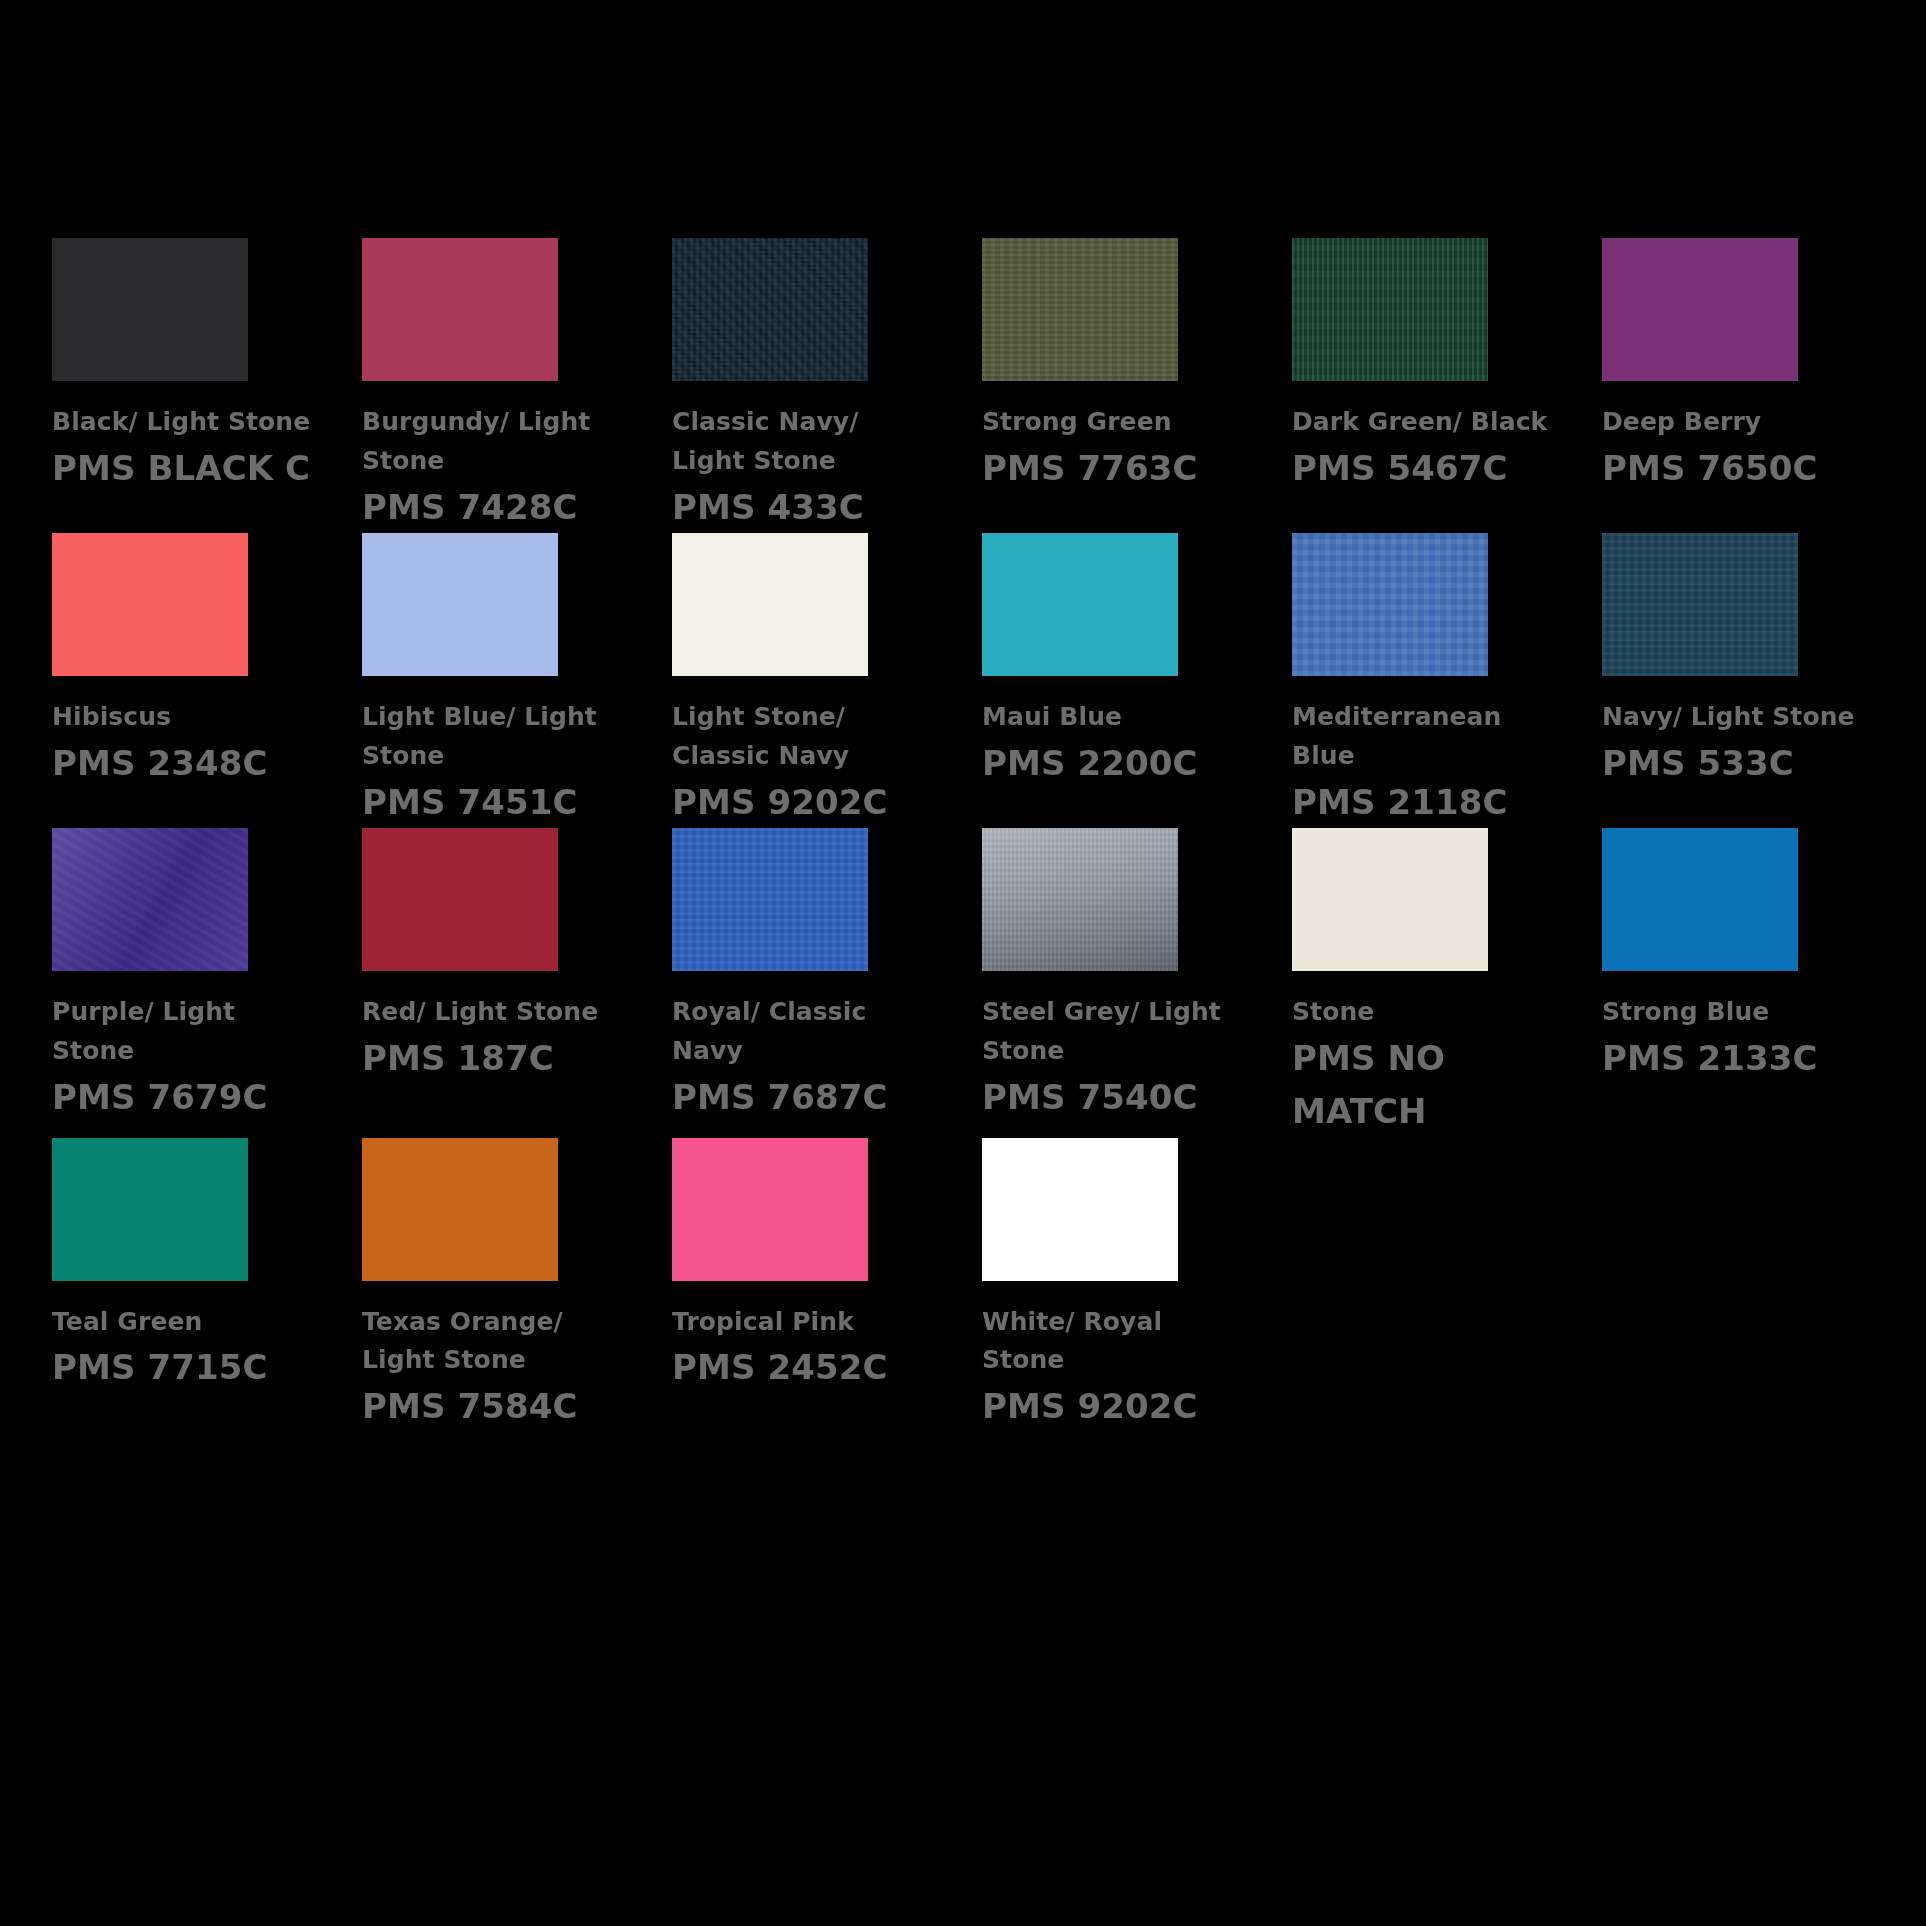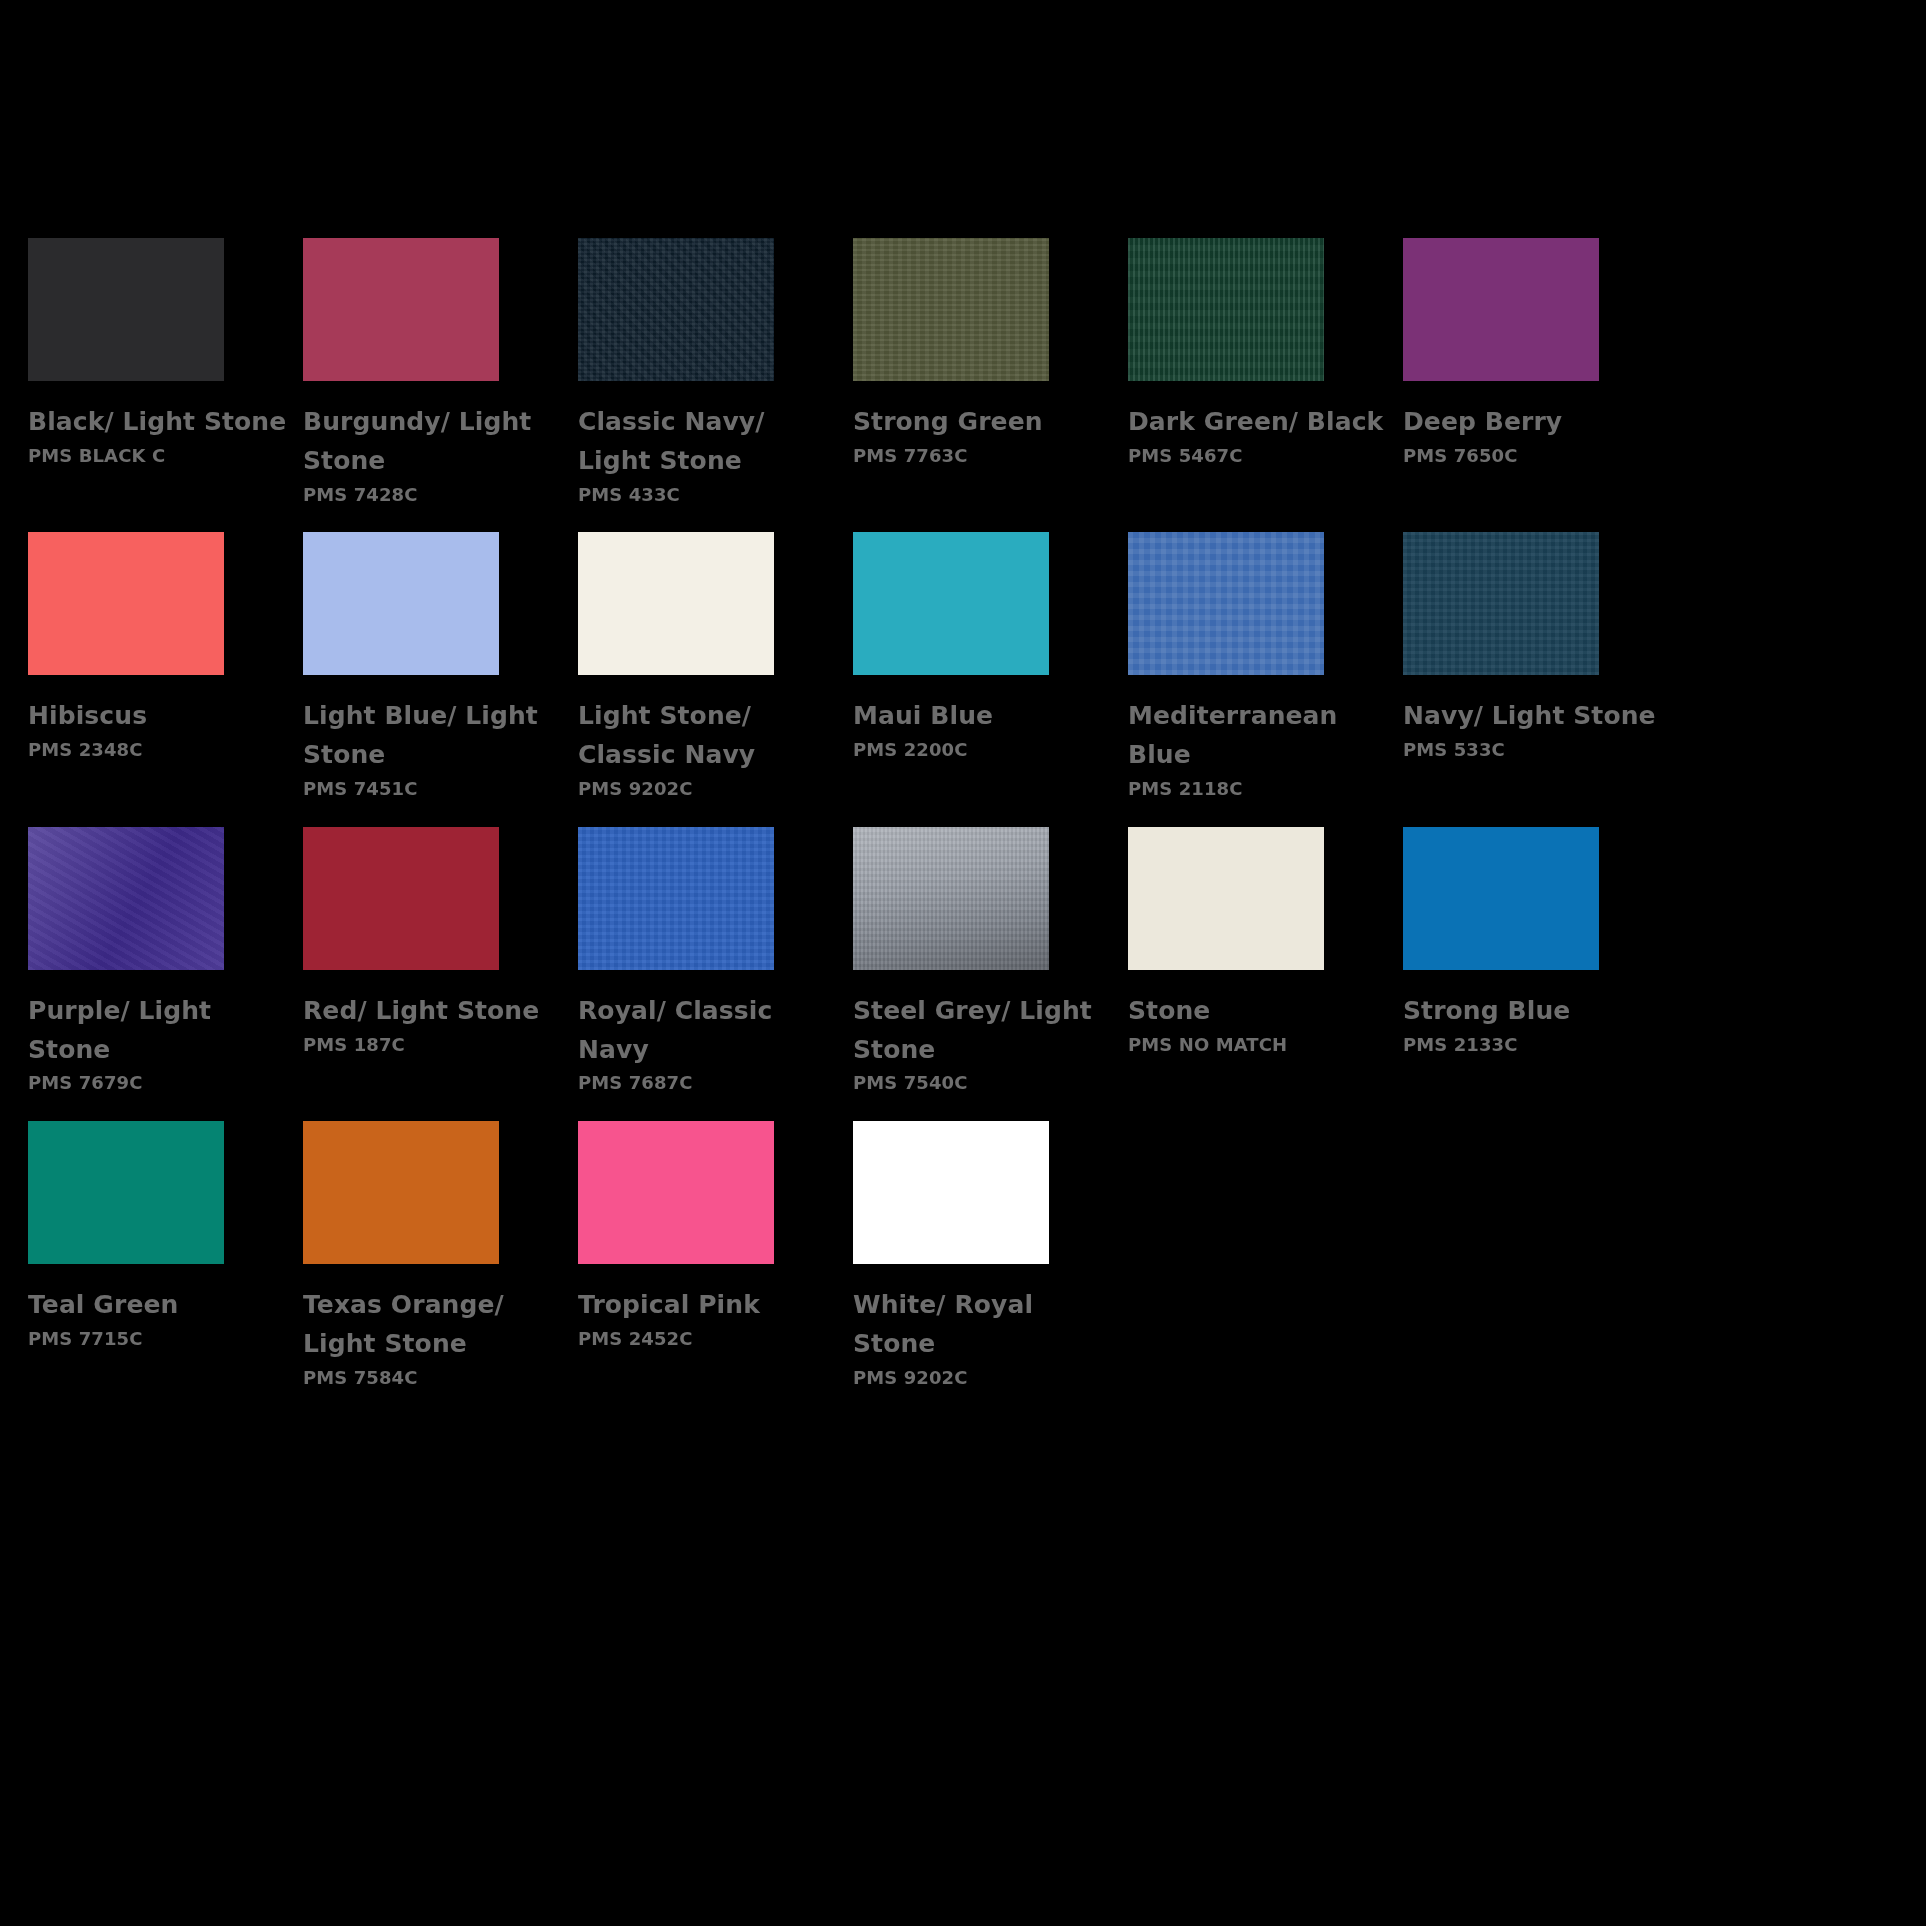--- a/index.html
+++ b/index.html
@@ -9,28 +9,27 @@
   }
   body {
     width: 1927px;
     height: 1927px;
     font-family: "DejaVu Sans", sans-serif;
     overflow: hidden;
   }
 
   #palette-grid {
     position: absolute;
-    left: 28px;
+    left: 52px;
     top: 238px;
     width: 1861px;
     display: grid;
     grid-template-columns: repeat(6, 251px);
     column-gap: 59px;
     row-gap: 0px;
-    gap: 24px;
   }
 
   .swatch-cell {
     width: 251px;
     box-sizing: border-box;
     page-break-inside: avoid;
   }
 
   .swatch-chip {
     width: 196px;
@@ -54,21 +53,21 @@
     line-height: 1.55;
     letter-spacing: 0.1px;
     white-space: pre-line;
     width: 259px;
   }
 
   .swatch-pms {
     color: #6e6e6e;
     font-family: "DejaVu Sans", sans-serif;
     font-weight: bold;
-    font-size: 18px;
+    font-size: 34px;
     line-height: 1.55;
     letter-spacing: 0.1px;
     width: 259px;
   }
 
   
   .tex-flat { }
 
   .tex-noise-dark {
     background-image:

